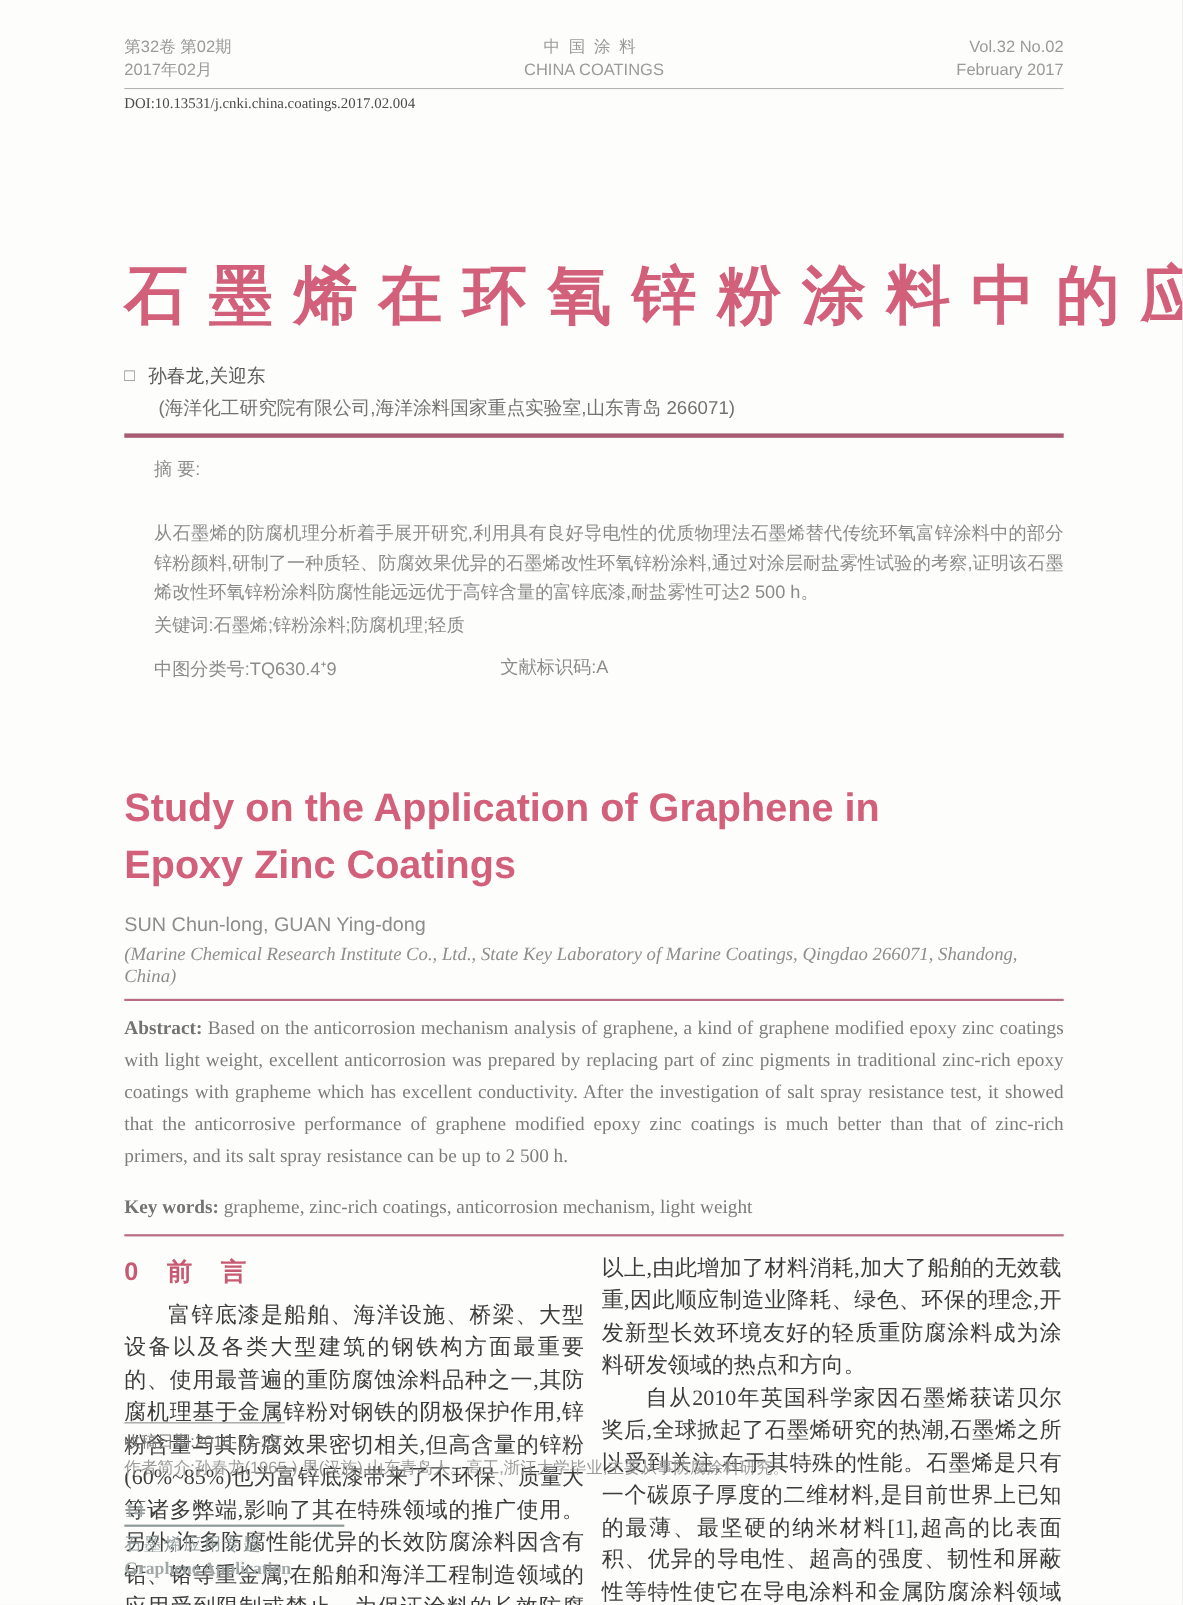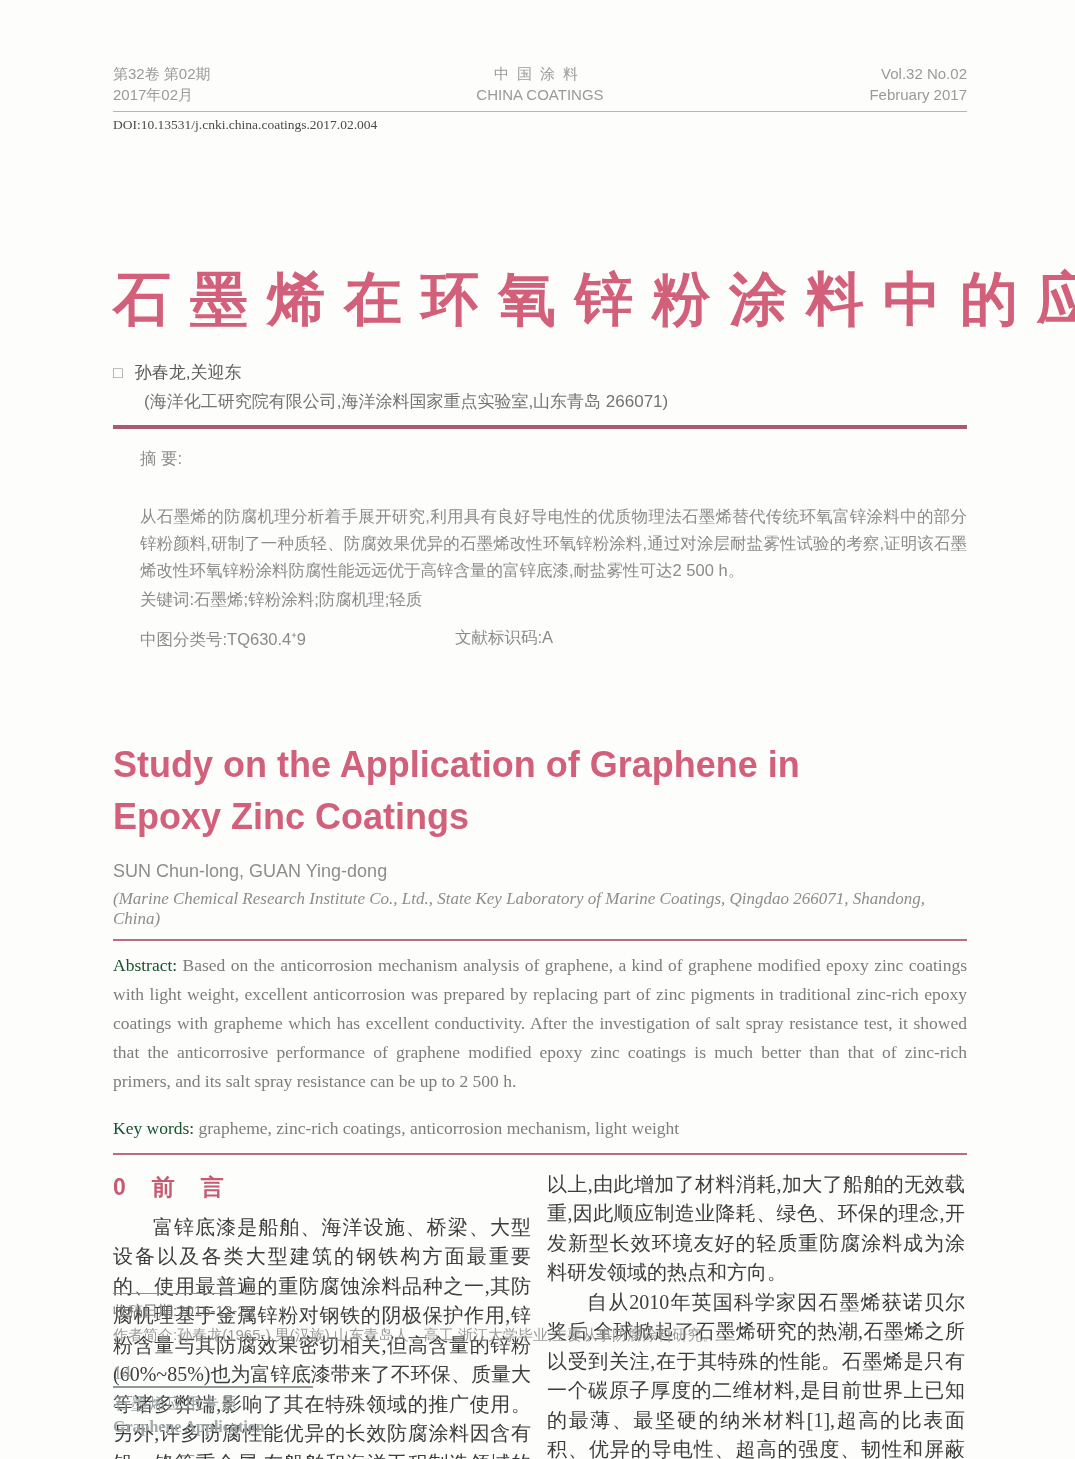--- a/index.html
+++ b/index.html
@@ -3,21 +3,21 @@
 <meta charset="utf-8">
 <style>
   html,body { margin:0; padding:0; background:#e8e8e8; }
   .page {
     position: relative;
     width: 1075px;
     height: 1459px;
     margin: 0 auto;
     background: #fdfdfc;
     box-sizing: border-box;
-    padding: 63px 108px 0 113px;
+    padding: 32px 108px 0 113px;
     overflow: hidden;
     font-family: "Liberation Sans", sans-serif;
     color: #444;
   }
   
   .jheader {
     display: flex;
     justify-content: space-between;
     align-items: flex-start;
     color: #9a9a9a;
@@ -121,21 +121,21 @@
   .rule-thin { margin-top: 10px; height: 2px; background: #b86d83; }
   
   .abstract-en {
     margin-top: 10px;
     font-size: 17.5px;
     line-height: 29px;
     color: #7d7d7d;
     text-align: justify;
     font-family: "Liberation Serif", serif;
   }
-  .abstract-en .label, .keywords-en .label { font-weight: normal; color: #14532d; }
+  .abstract-en .label, .keywords-en .label { font-weight: bold; color: #737373; }
   .keywords-en {
     font-size: 17.5px;
     line-height: 29px;
     color: #7d7d7d;
     font-family: "Liberation Serif", serif;
   }
   
   .body-columns {
     margin-top: 15px;
     display: flex;

